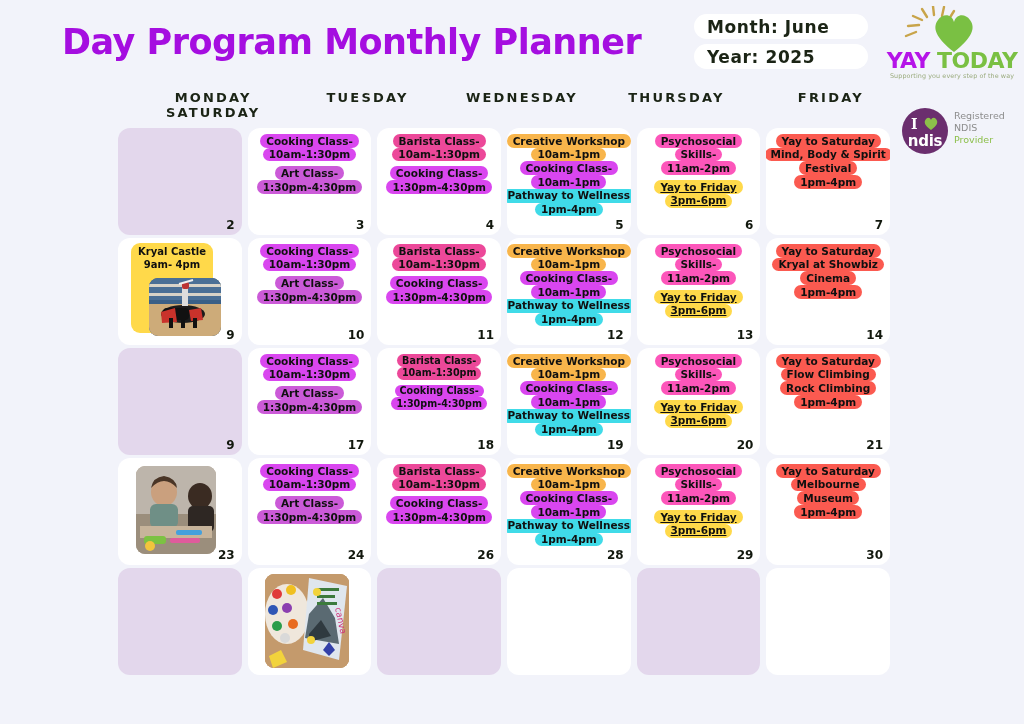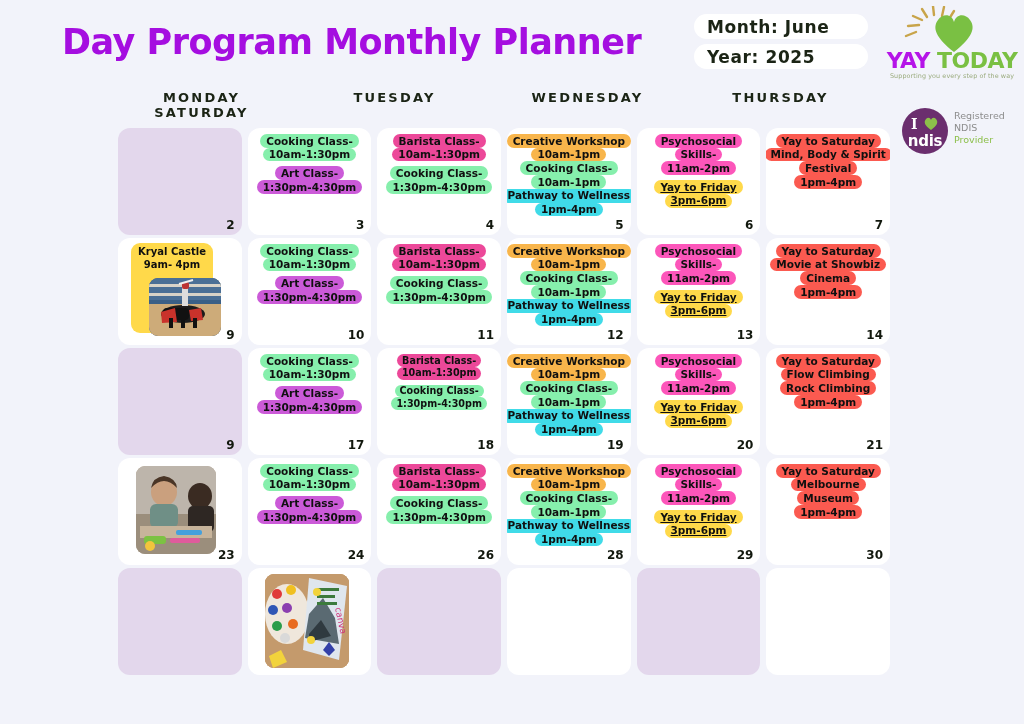--- a/index.html
+++ b/index.html
@@ -60,22 +60,22 @@
     position: absolute; left: 0; top: 24px; width: 46px; text-align: center;
     font-size: 15px; font-weight: 700; letter-spacing: -0.3px;
   }
   .ndis-text {
     position: absolute; left: 52px; top: 4px;
     font-size: 9.5px; line-height: 1.28; color: #8d8d8d;
   }
   .ndis-text .g { color: #8cbf4a; }
 
   
-  .dayhead { position: absolute; left: 105px; top: 90px; width: 772px; height: 26px;
-             display: grid; grid-template-columns: repeat(4, 1fr); }
+  .dayhead { position: absolute; left: 136px; top: 90px; width: 772px; height: 26px;
+             display: grid; grid-template-columns: repeat(5, 1fr); }
   .dayhead div {
     text-align: center; font-size: 13px; font-weight: 800; color: #1b2415;
     letter-spacing: 2.2px;
   }
 
   
   .grid {
     position: absolute; left: 118px; top: 127px; width: 772px; height: 552px;
     display: grid; grid-template-columns: repeat(6, 1fr);
     grid-auto-rows: 110px; column-gap: 6px; row-gap: 0px;
@@ -95,21 +95,21 @@
   }
   .events.tight { gap: 0px; top: 6px; align-items: center; }
   .ev { display: flex; flex-direction: column; align-items: center; line-height: 1.02; }
   .ev span {
     display: inline-block; padding: 1.5px 6px;
     border-radius: 7px;
     font-size: 10.5px; font-weight: 800; color: #101010;
     white-space: nowrap;
   }
   .ev.sm span { font-size: 9.6px; padding: 1.5px 5px; }
-  .ev.green  span { background: #86efac; }
+  .ev.green  span { background: #d946ef; }
   .ev.purple span { background: #cb5ad8; }
   .ev.blue   span { background: #ec4899; }
   .ev.orange span { background: #f9b champagne; }
   .ev.orange span { background: #f8b54b; }
   .ev.cyan   span { background: #40dbe8; }
   .ev.pink   span { background: #fc56ba; }
   .ev.yellow span { background: #ffd94a; text-decoration: underline; }
   .ev.red    span { background: #fb5a50; }
 
   
@@ -181,20 +181,21 @@
         <div class="g">Provider</div>
       </div>
     </div>
   </div>
 
   <div class="dayhead">
       <div>MONDAY</div>
       <div>TUESDAY</div>
       <div>WEDNESDAY</div>
       <div>THURSDAY</div>
+      <div>FRIDAY</div>
       <div>SATURDAY</div>
     </div>
 
   <div class="grid">
       <div class="cell empty">
         <div class="daynum">2</div>
       </div>
       <div class="cell">
         <div class="events">
           <div class="ev green">
@@ -343,21 +344,21 @@
             <span>Yay to Friday</span>
             <span>3pm-6pm</span>
           </div>
         </div>
         <div class="daynum">13</div>
       </div>
       <div class="cell">
         <div class="events">
           <div class="ev red">
             <span>Yay to Saturday</span>
-            <span>Movie at Showbiz</span>
+            <span>Kryal at Showbiz</span>
             <span>Cinema</span>
             <span>1pm-4pm</span>
           </div>
         </div>
         <div class="daynum">14</div>
       </div>
       <div class="cell empty">
         <div class="daynum">9</div>
       </div>
       <div class="cell">

